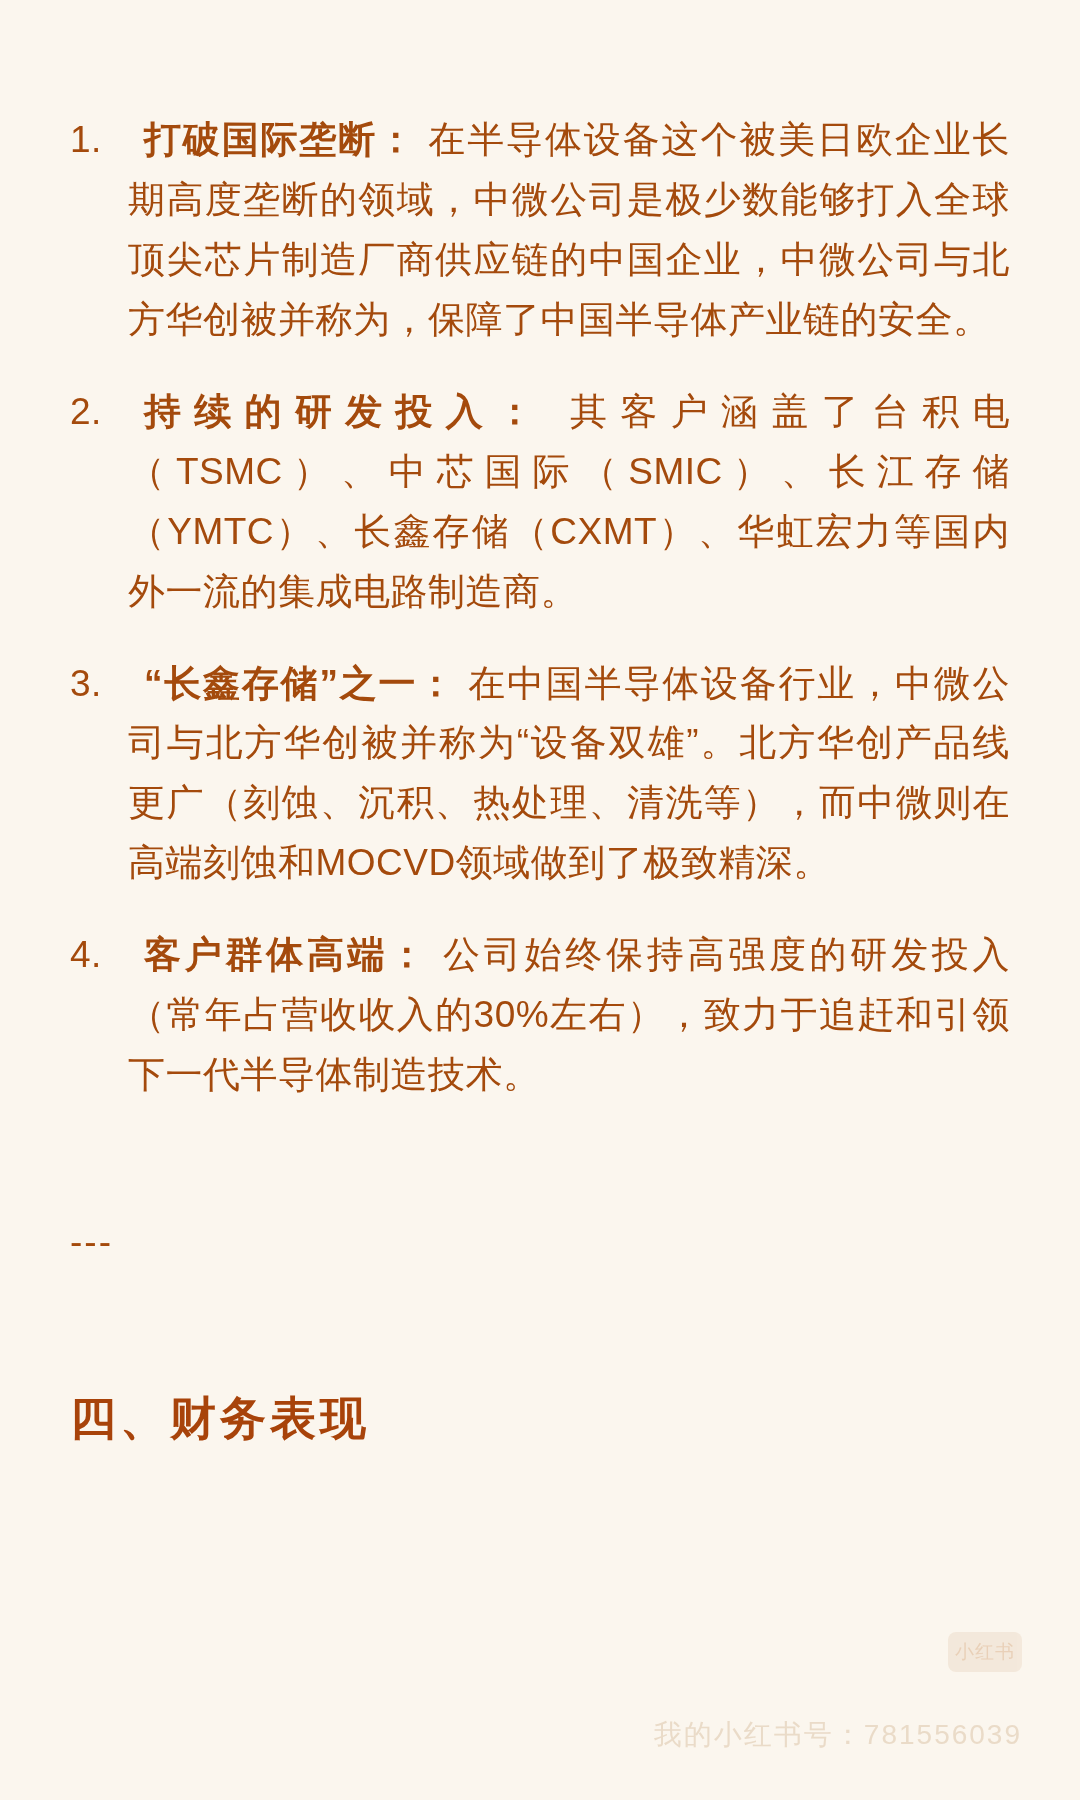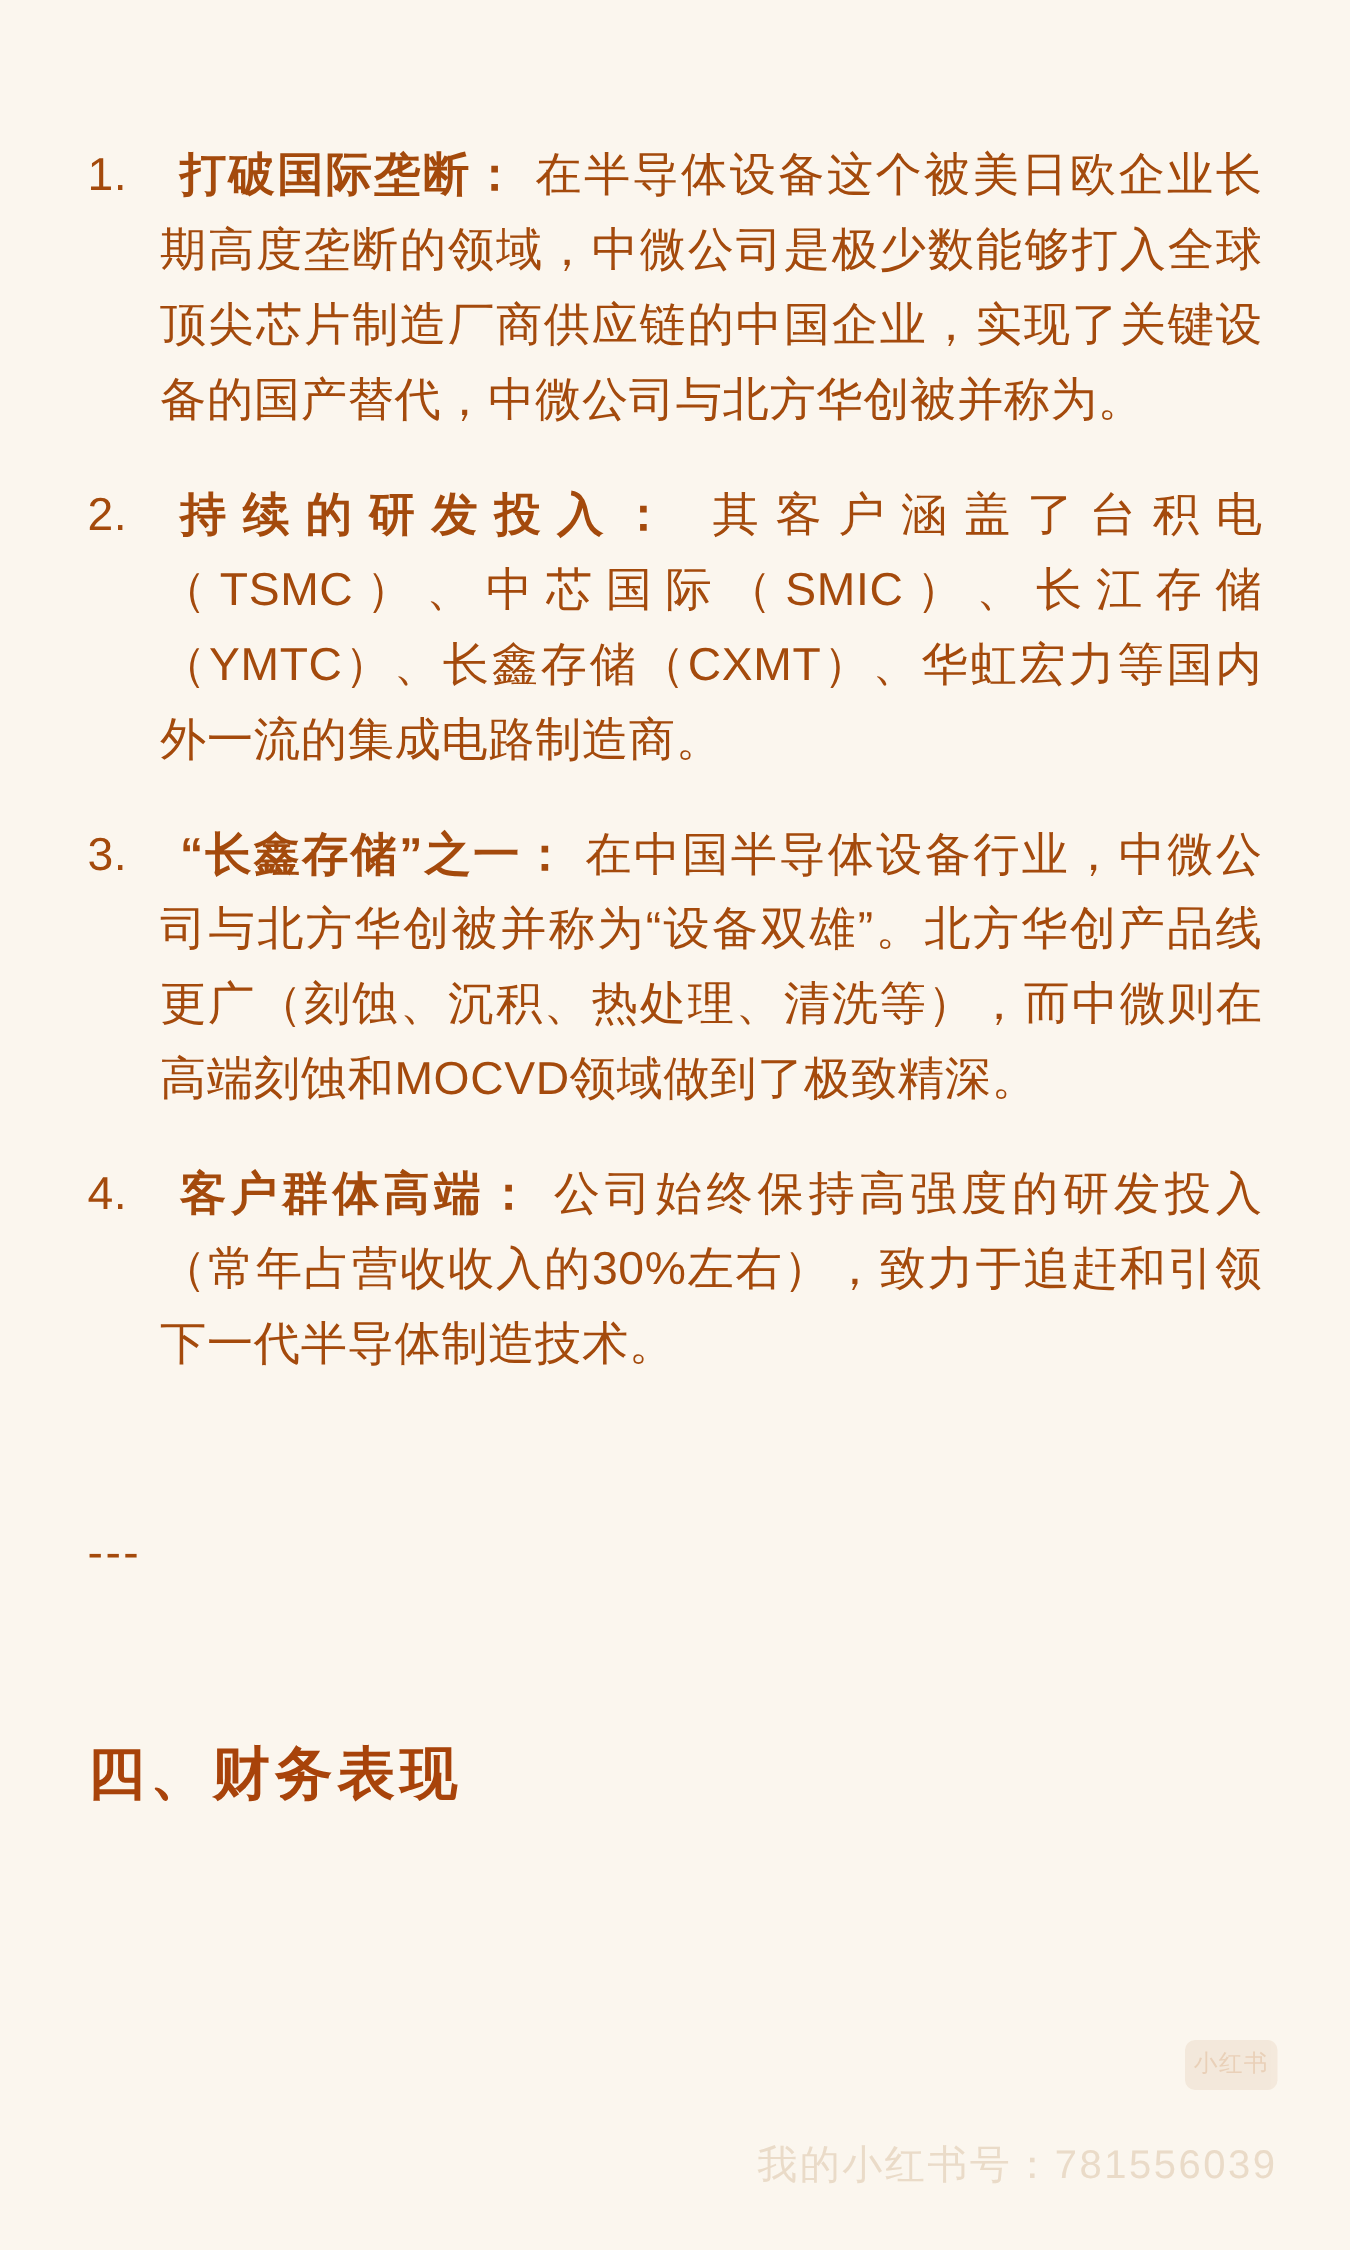--- a/index.html
+++ b/index.html
@@ -75,35 +75,35 @@
     font-size: 19px;
     line-height: 40px;
     text-align: center;
     letter-spacing: 1px;
     opacity: 0.95;
   }
   .watermark-id {
     position: absolute;
     right: 58px;
     bottom: 46px;
-    font-size: 32px;
+    font-size: 28px;
     color: #eadbc8;
     letter-spacing: 2px;
     white-space: nowrap;
   }
 </style>
 </head>
 <body>
 
 <div class="page">
 
   <ol class="list">
     <li>
       <span class="marker">1.</span>
-      <span class="item-title">打破国际垄断：</span><span class="item-text"> 在半导体设备这个被美日欧企业长期高度垄断的领域，中微公司是极少数能够打入全球顶尖芯片制造厂商供应链的中国企业，实现了关键设备的国产替代，中微公司与北方华创被并称为。</span>
+      <span class="item-title">打破国际垄断：</span><span class="item-text"> 在半导体设备这个被美日欧企业长期高度垄断的领域，中微公司是极少数能够打入全球顶尖芯片制造厂商供应链的中国企业，中微公司与北方华创被并称为，保障了中国半导体产业链的安全。</span>
     </li>
     <li>
       <span class="marker">2.</span>
       <span class="item-title">持续的研发投入：</span><span class="item-text"> 其客户涵盖了台积电（TSMC）、中芯国际（SMIC）、长江存储（YMTC）、长鑫存储（CXMT）、华虹宏力等国内外一流的集成电路制造商。</span>
     </li>
     <li>
       <span class="marker">3.</span>
       <span class="item-title">“长鑫存储”之一：</span><span class="item-text"> 在中国半导体设备行业，中微公司与北方华创被并称为“设备双雄”。北方华创产品线更广（刻蚀、沉积、热处理、清洗等），而中微则在高端刻蚀和MOCVD领域做到了极致精深。</span>
     </li>
     <li>

